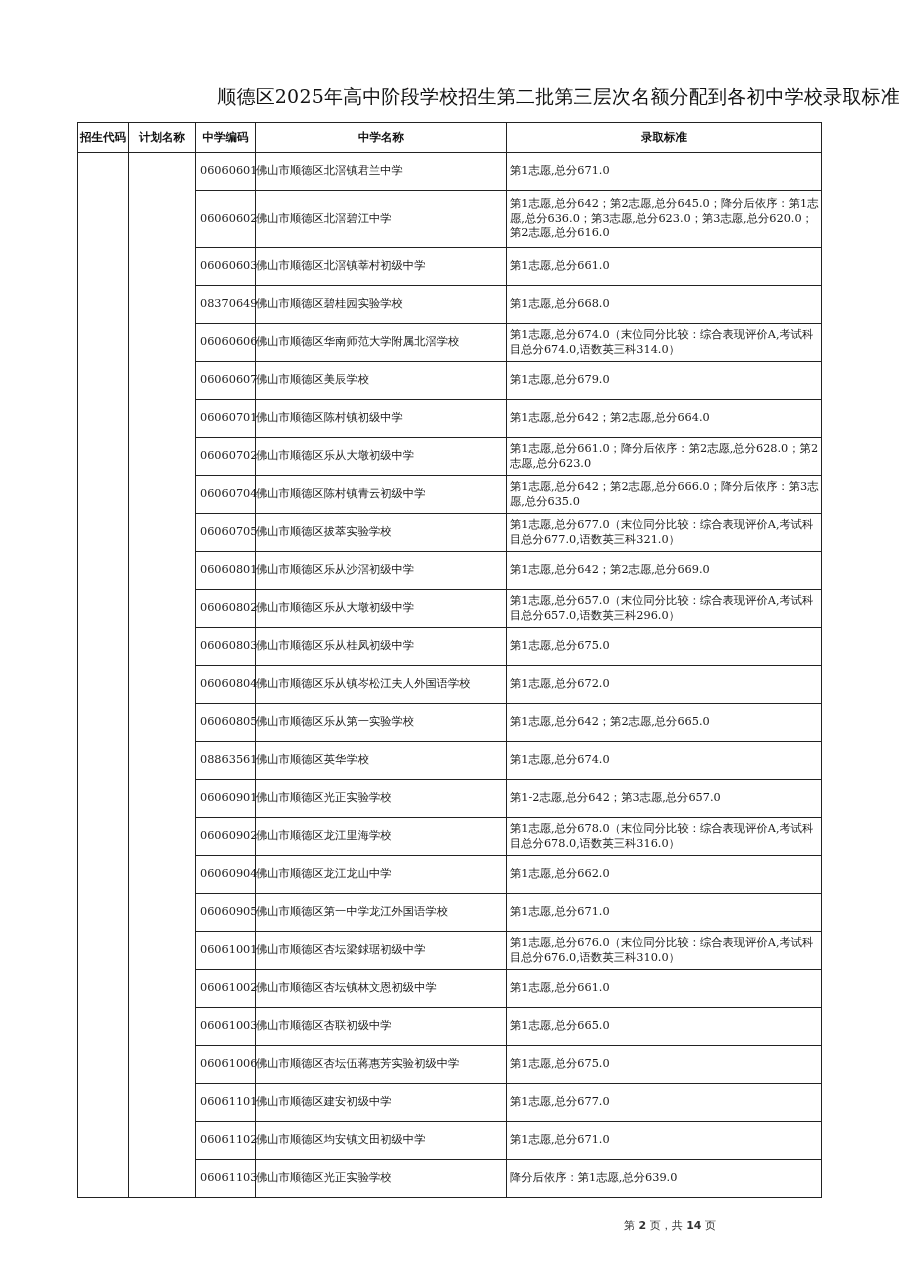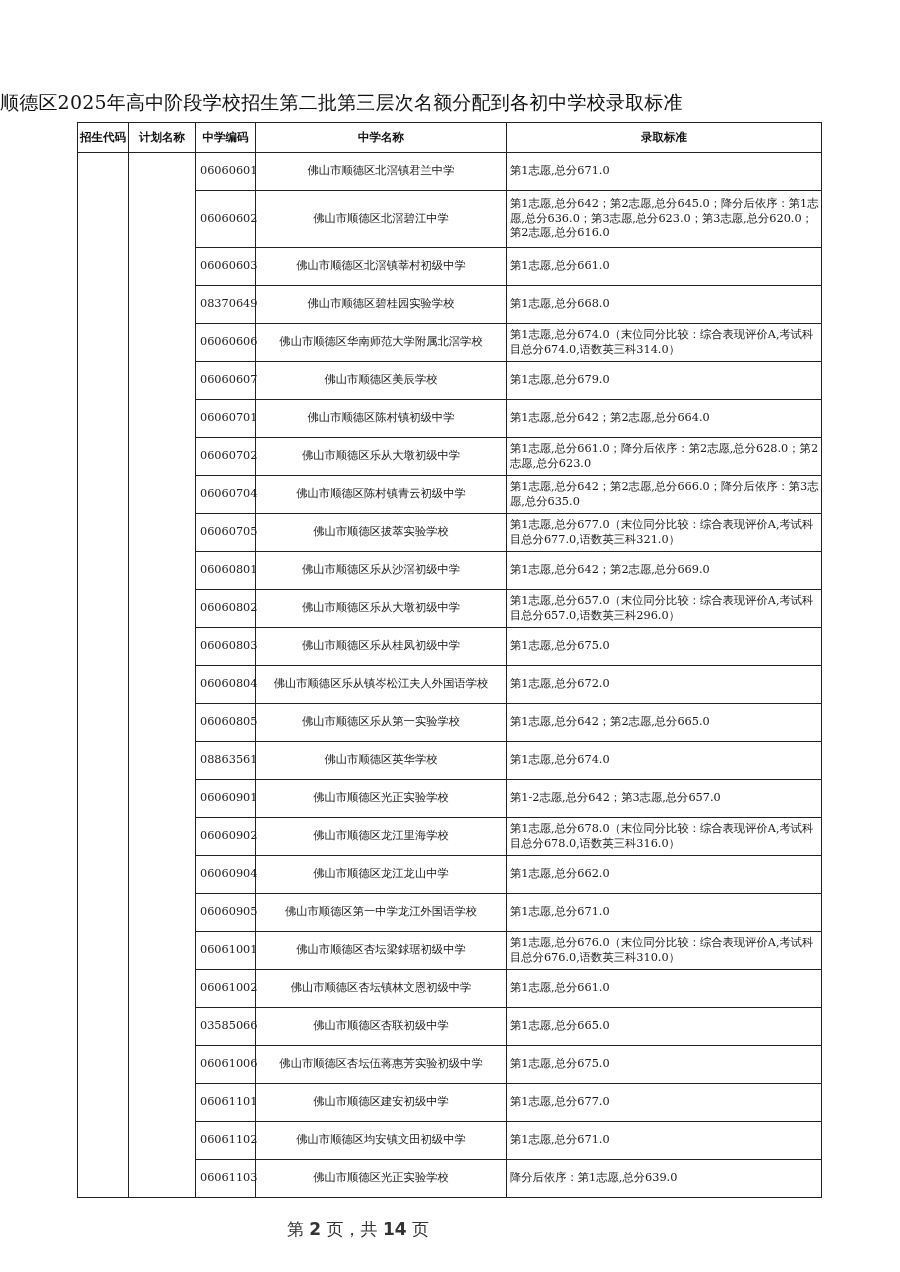--- a/index.html
+++ b/index.html
@@ -1,31 +1,31 @@
 <!DOCTYPE html>
 <html><head>
 <meta charset="utf-8">
 <style>
   html, body { margin: 0; padding: 0; background: #ffffff; }
   body { width: 900px; height: 1272px; position: relative; overflow: hidden;
          font-family: "DejaVu Serif", "Liberation Serif", serif; color: #1a1a1a; }
-  .title { position: absolute; top: 90px; left: 0; width: 900px; text-align: left;
+  .title { position: absolute; top: 84px; left: 0; width: 900px; text-align: right;
            font-size: 19px; letter-spacing: 0.2px; color: #111; }
   table.main { position: absolute; left: 77px; top: 122px; border-collapse: collapse;
                table-layout: fixed; width: 744px; }
   table.main th, table.main td { border: 1px solid #222; padding: 0; }
   table.main th { height: 29px; font-family: "DejaVu Sans", "Liberation Sans", sans-serif;
                   font-weight: bold; font-size: 11.5px; text-align: center; color: #111; }
   table.main td { height: 37px; font-size: 11.3px; vertical-align: middle; line-height: 14.5px; }
   td.code { padding-left: 4px !important; color: #222; }
-  td.name { text-align: center; }
+  td.name { }
   td.std { padding-left: 3px !important; padding-right: 2px !important; }
   td.blank { vertical-align: top; }
-  .footer { position: absolute; top: 1218px; left: 0; width: 716px; text-align: center;
-            font-size: 17px; color: #333; }
+  .footer { position: absolute; top: 1218px; left: 0; width: 716px; text-align: right;
+            font-size: 11px; color: #333; }
   .footer b { font-family: "DejaVu Sans", "Liberation Sans", sans-serif; font-weight: bold; }
 </style>
 </head>
 <body>
 
 <div class="title">顺德区2025年高中阶段学校招生第二批第三层次名额分配到各初中学校录取标准</div>
 
 <table class="main">
   <colgroup>
     <col style="width:51px">
@@ -150,21 +150,21 @@
         <td class="code">06061001</td>
         <td class="name">佛山市顺德区杏坛梁銶琚初级中学</td>
         <td class="std">第1志愿,总分676.0（末位同分比较：综合表现评价A,考试科目总分676.0,语数英三科310.0）</td>
       </tr>
     <tr>
         <td class="code">06061002</td>
         <td class="name">佛山市顺德区杏坛镇林文恩初级中学</td>
         <td class="std">第1志愿,总分661.0</td>
       </tr>
     <tr>
-        <td class="code">03585066</td>
+        <td class="code">06061003</td>
         <td class="name">佛山市顺德区杏联初级中学</td>
         <td class="std">第1志愿,总分665.0</td>
       </tr>
     <tr>
         <td class="code">06061006</td>
         <td class="name">佛山市顺德区杏坛伍蒋惠芳实验初级中学</td>
         <td class="std">第1志愿,总分675.0</td>
       </tr>
     <tr>
         <td class="code">06061101</td>

